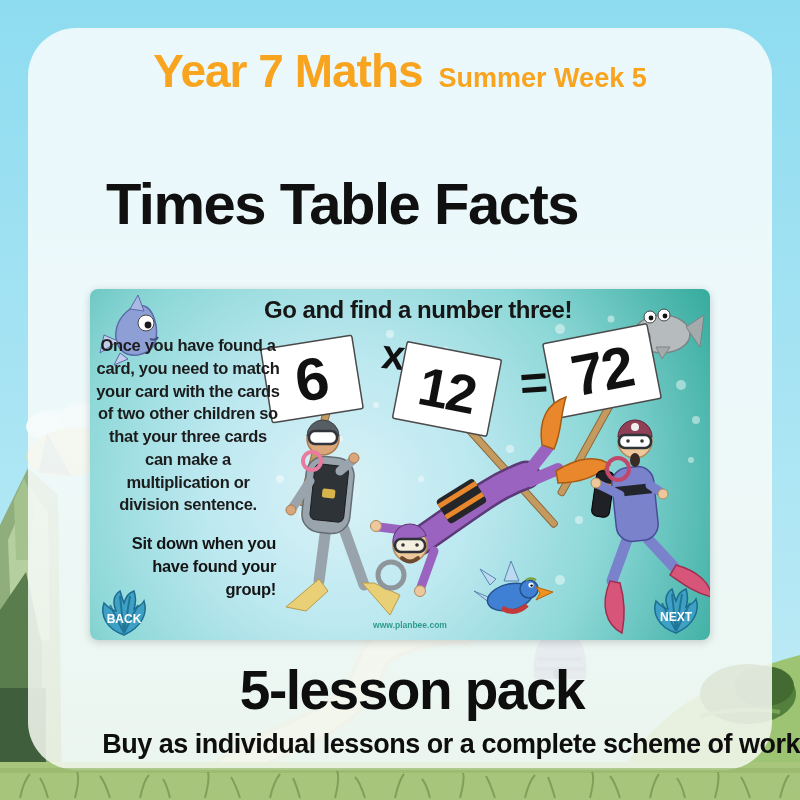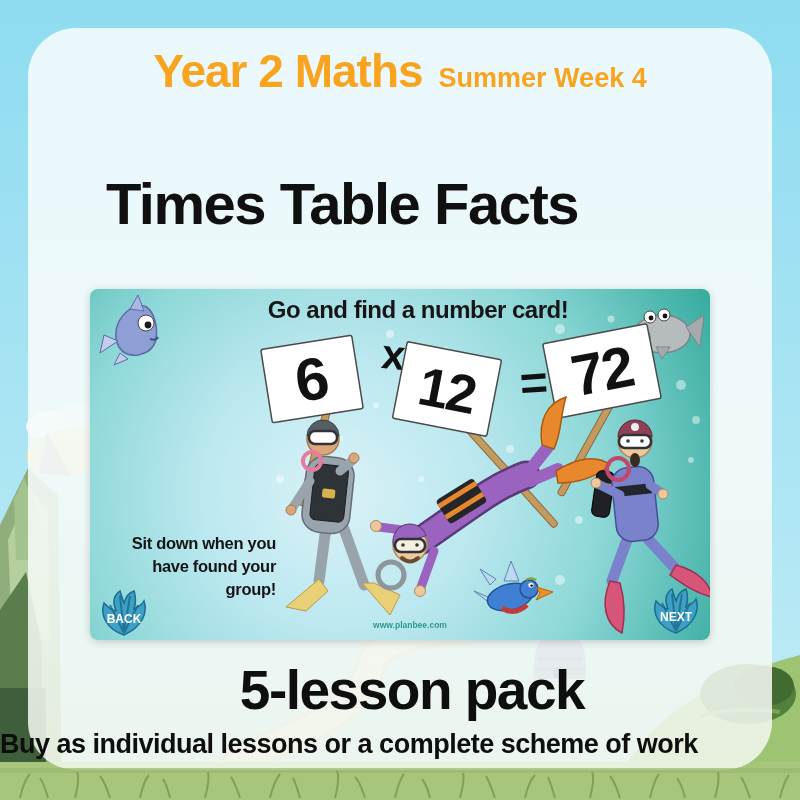--- a/index.html
+++ b/index.html
@@ -45,21 +45,21 @@
   }
   .slide-callout{
     position:absolute;left:10px;top:243px;width:176px;text-align:right;
     font-size:16.5px;line-height:1.38;font-weight:800;color:#141414;letter-spacing:-0.3px;
   }
   .pack-size{
     position:absolute;left:12px;top:658px;width:800px;text-align:center;
     font-size:55px;font-weight:700;letter-spacing:-1.5px;color:#0e0e0e;
   }
   .tagline{
-    position:absolute;left:0;top:729px;width:800px;text-align:left;
+    position:absolute;left:0;top:729px;width:800px;text-align:right;
     font-size:27px;font-weight:700;letter-spacing:-0.5px;color:#0e0e0e;
   }
 </style>
 </head>
 <body>
 
 <svg id="landscape" class="layer" viewBox="0 0 800 800">
   <defs>
     <linearGradient id="sky" x1="0" y1="0" x2="0" y2="1">
       <stop offset="0" stop-color="#8edcf0"></stop>
@@ -135,22 +135,22 @@
     <path d="M685,798 q-3,-13 -8,-20"></path>
       <path d="M715,798 q5,-19 3,-26"></path>
       <path d="M750,798 q-5,-15 -9,-21"></path>
     <path d="M780,798 q4,-17 9,-23"></path>
   </g>
 </svg>
 
 <div id="content" class="layer">
 
   <div class="hdr">
-    <span class="course">Year 2 Maths</span>
-    <span class="week">Summer Week 4</span>
+    <span class="course">Year 7 Maths</span>
+    <span class="week">Summer Week 5</span>
   </div>
 
   <div class="big-title">Times Table Facts</div>
 
   <div id="slide">
     <svg width="620" height="351" viewBox="0 0 620 351">
 
       <g fill="rgba(255,255,255,0.45)">
         <circle cx="300" cy="45" r="4"></circle>
           <circle cx="322" cy="86" r="3"></circle>
@@ -320,20 +320,21 @@
 
       <g transform="translate(560,298)">
         <path d="M26,46 C 8,40 2,26 6,14 C 12,20 15,22 18,22 C 14,12 16,6 22,2 C 24,8 25,12 26,14 C 28,8 30,4 36,2 C 38,8 38,14 36,20 C 40,18 44,16 46,12 C 50,24 44,38 26,46 Z" fill="#3da0c4" stroke="#1b6c8e" stroke-width="1.5"></path>
         <path d="M26,44 L12,16 M26,44 L22,7 M26,44 L32,7 M26,44 L40,16" stroke="#1b6c8e" stroke-width="2" opacity="0.8"></path>
         <text x="26" y="34" text-anchor="middle" font-size="12" font-weight="bold" fill="#ffffff" font-family="Liberation Sans, sans-serif">NEXT</text>
       </g>
 
       <text x="320" y="339" text-anchor="middle" font-size="8.5" font-weight="bold" fill="#2f9a8e" font-family="Liberation Sans, sans-serif">www.planbee.com</text>
     </svg>
 
-    <div class="slide-heading">Go and find a number card!</div>
+    <div class="slide-heading">Go and find a number three!</div>
+    <div class="slide-instructions">Once you have found a card, you need to match your card with the cards of two other children so that your three cards can make a multiplication or division sentence.</div>
     <div class="slide-callout">Sit down when you have found your group!</div>
   </div>
 
   <div class="pack-size">5-lesson pack</div>
   <div class="tagline">Buy as individual lessons or a complete scheme of work</div>
 
 </div>
 
 </body></html>

